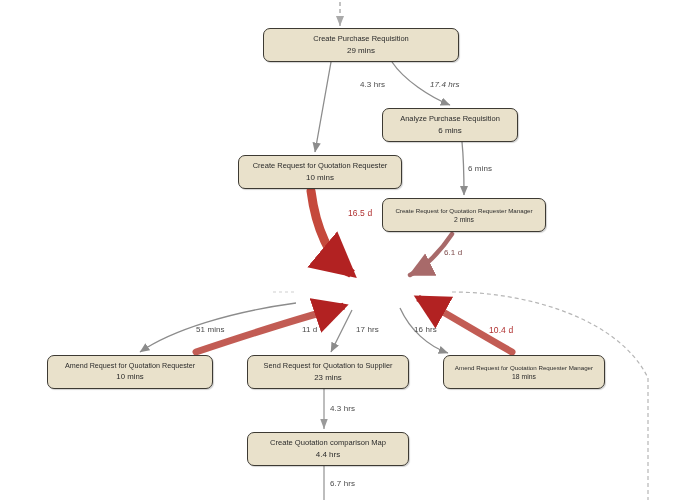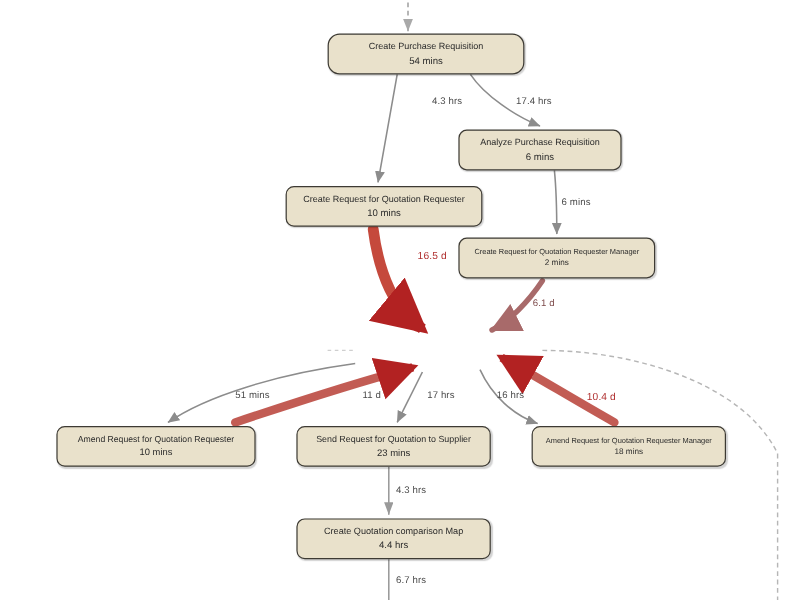--- a/index.html
+++ b/index.html
@@ -113,23 +113,23 @@
 
     <path d="M324,389 L324,429" fill="none" stroke="#9a9a9a" stroke-width="1.3" marker-end="url(#arrow-gray-thin)"></path>
 
     <path d="M324,466 L324,500" fill="none" stroke="#9a9a9a" stroke-width="1.3"></path>
 
     <path d="M452,292 C530,292 620,320 648,378 L648,500" fill="none" stroke="#b6b6b6" stroke-width="1.2" stroke-dasharray="4,3"></path>
 
     <path d="M294,292 L272,292" fill="none" stroke="#cfcfcf" stroke-width="1" stroke-dasharray="3,3"></path>
   </svg>
 
-  <div class="node" style="left:273px; top:28px; width:164px; height:34px;border-radius:10px;">
+  <div class="node" style="left:263px; top:28px; width:196px; height:34px;">
     <span class="nlabel" style="font-size:7.5px;">Create Purchase Requisition</span>
-    <span class="nmetric" style="font-size:8px;">54 mins</span>
+    <span class="nmetric" style="font-size:8px;">29 mins</span>
   </div>
 
   <div class="node" style="left:382px; top:108px; width:136px; height:34px;">
     <span class="nlabel" style="font-size:7.5px;">Analyze Purchase Requisition</span>
     <span class="nmetric" style="font-size:8px;">6 mins</span>
   </div>
 
   <div class="node" style="left:238px; top:155px; width:164px; height:34px;">
     <span class="nlabel" style="font-size:7.5px;">Create Request for Quotation Requester</span>
     <span class="nmetric" style="font-size:8px;">10 mins</span>
@@ -155,21 +155,21 @@
     <span class="nlabel" style="font-size:6.2px;">Amend Request for Quotation Requester Manager</span>
     <span class="nmetric" style="font-size:6.8px;">18 mins</span>
   </div>
 
   <div class="node" style="left:247px; top:432px; width:162px; height:34px;justify-content:center;">
     <span class="nlabel" style="font-size:7.6px;">Create Quotation comparison Map</span>
     <span class="nmetric" style="font-size:8px;">4.4 hrs</span>
   </div>
 
   <div class="edge-label" style="left:360px; top:80px;">4.3 hrs</div>
-  <div class="edge-label" style="left:430px; top:80px;">17.4 hrs</div>
+  <div class="edge-label" style="left:430px; top:80px;font-style:italic;">17.4 hrs</div>
   <div class="edge-label" style="left:468px; top:164px;">6 mins</div>
   <div class="edge-label hot" style="left:348px; top:208px; font-size:8.5px;">16.5 d</div>
   <div class="edge-label warm" style="left:444px; top:248px;">6.1 d</div>
   <div class="edge-label" style="left:196px; top:325px;">51 mins</div>
   <div class="edge-label" style="left:302px; top:325px;">11 d</div>
   <div class="edge-label" style="left:356px; top:325px;">17 hrs</div>
   <div class="edge-label" style="left:414px; top:325px;">16 hrs</div>
   <div class="edge-label hot" style="left:489px; top:325px; font-size:8.5px;">10.4 d</div>
   <div class="edge-label" style="left:330px; top:404px;">4.3 hrs</div>
   <div class="edge-label" style="left:330px; top:479px;">6.7 hrs</div>

